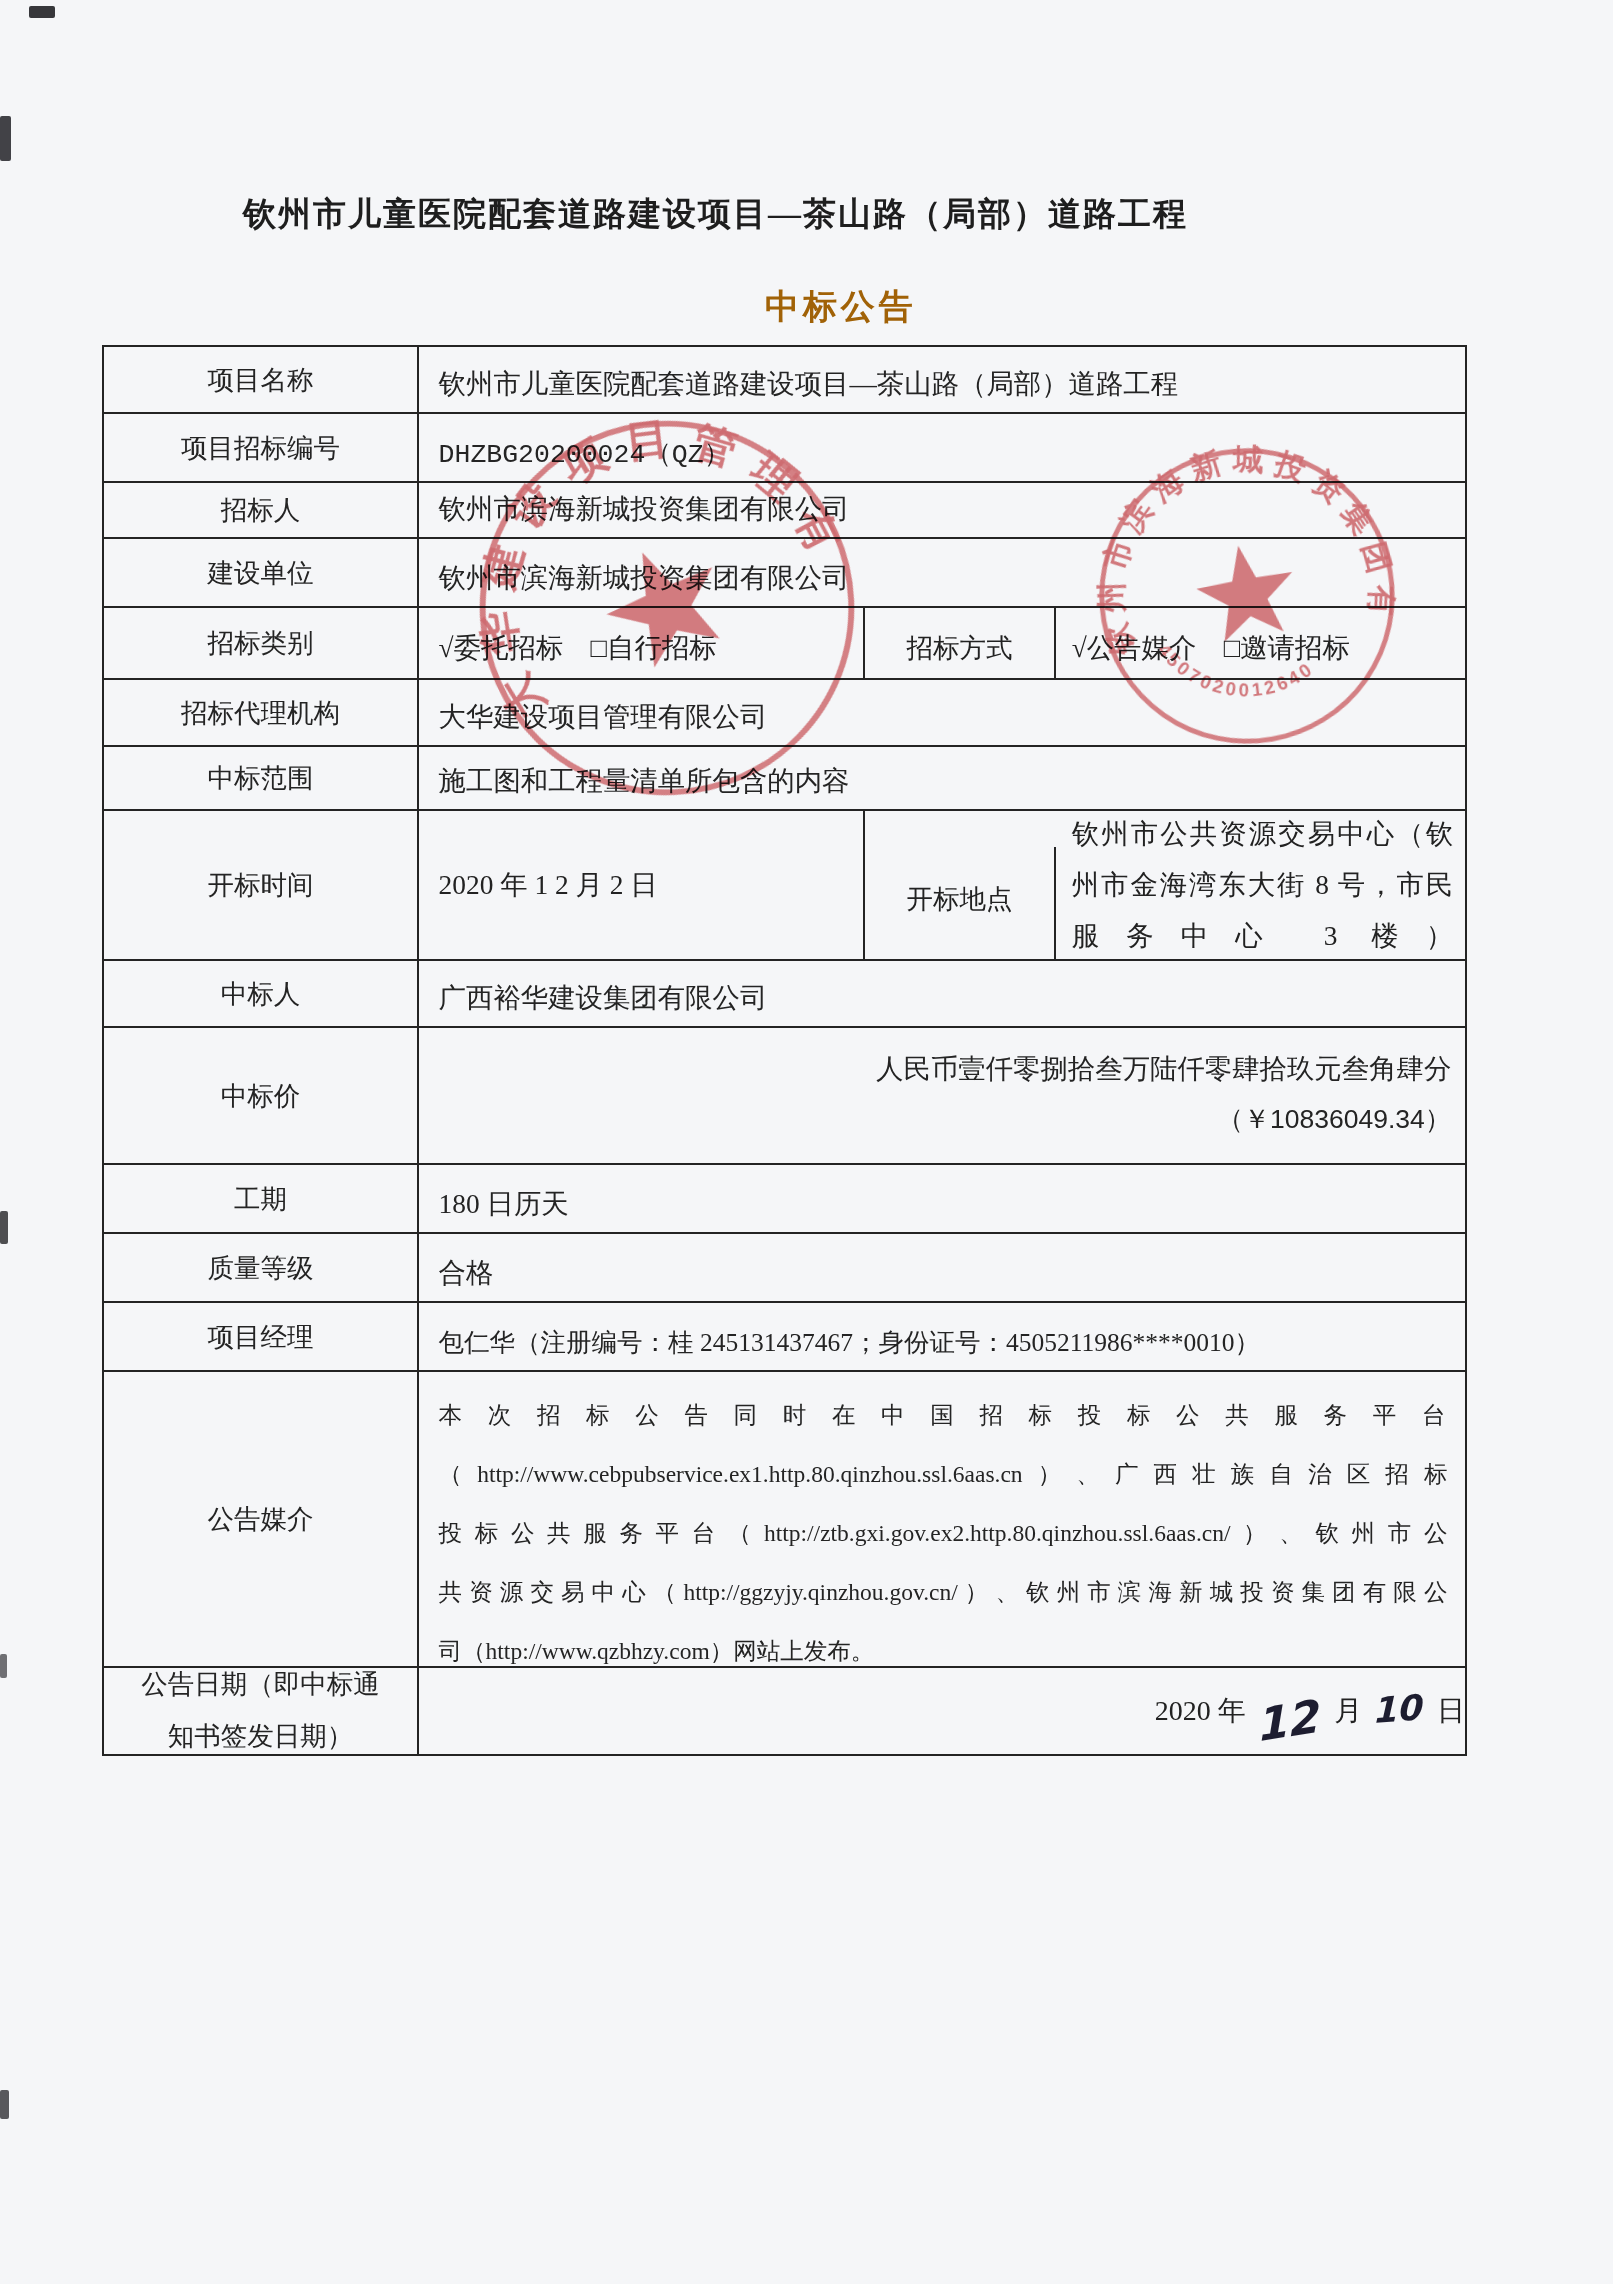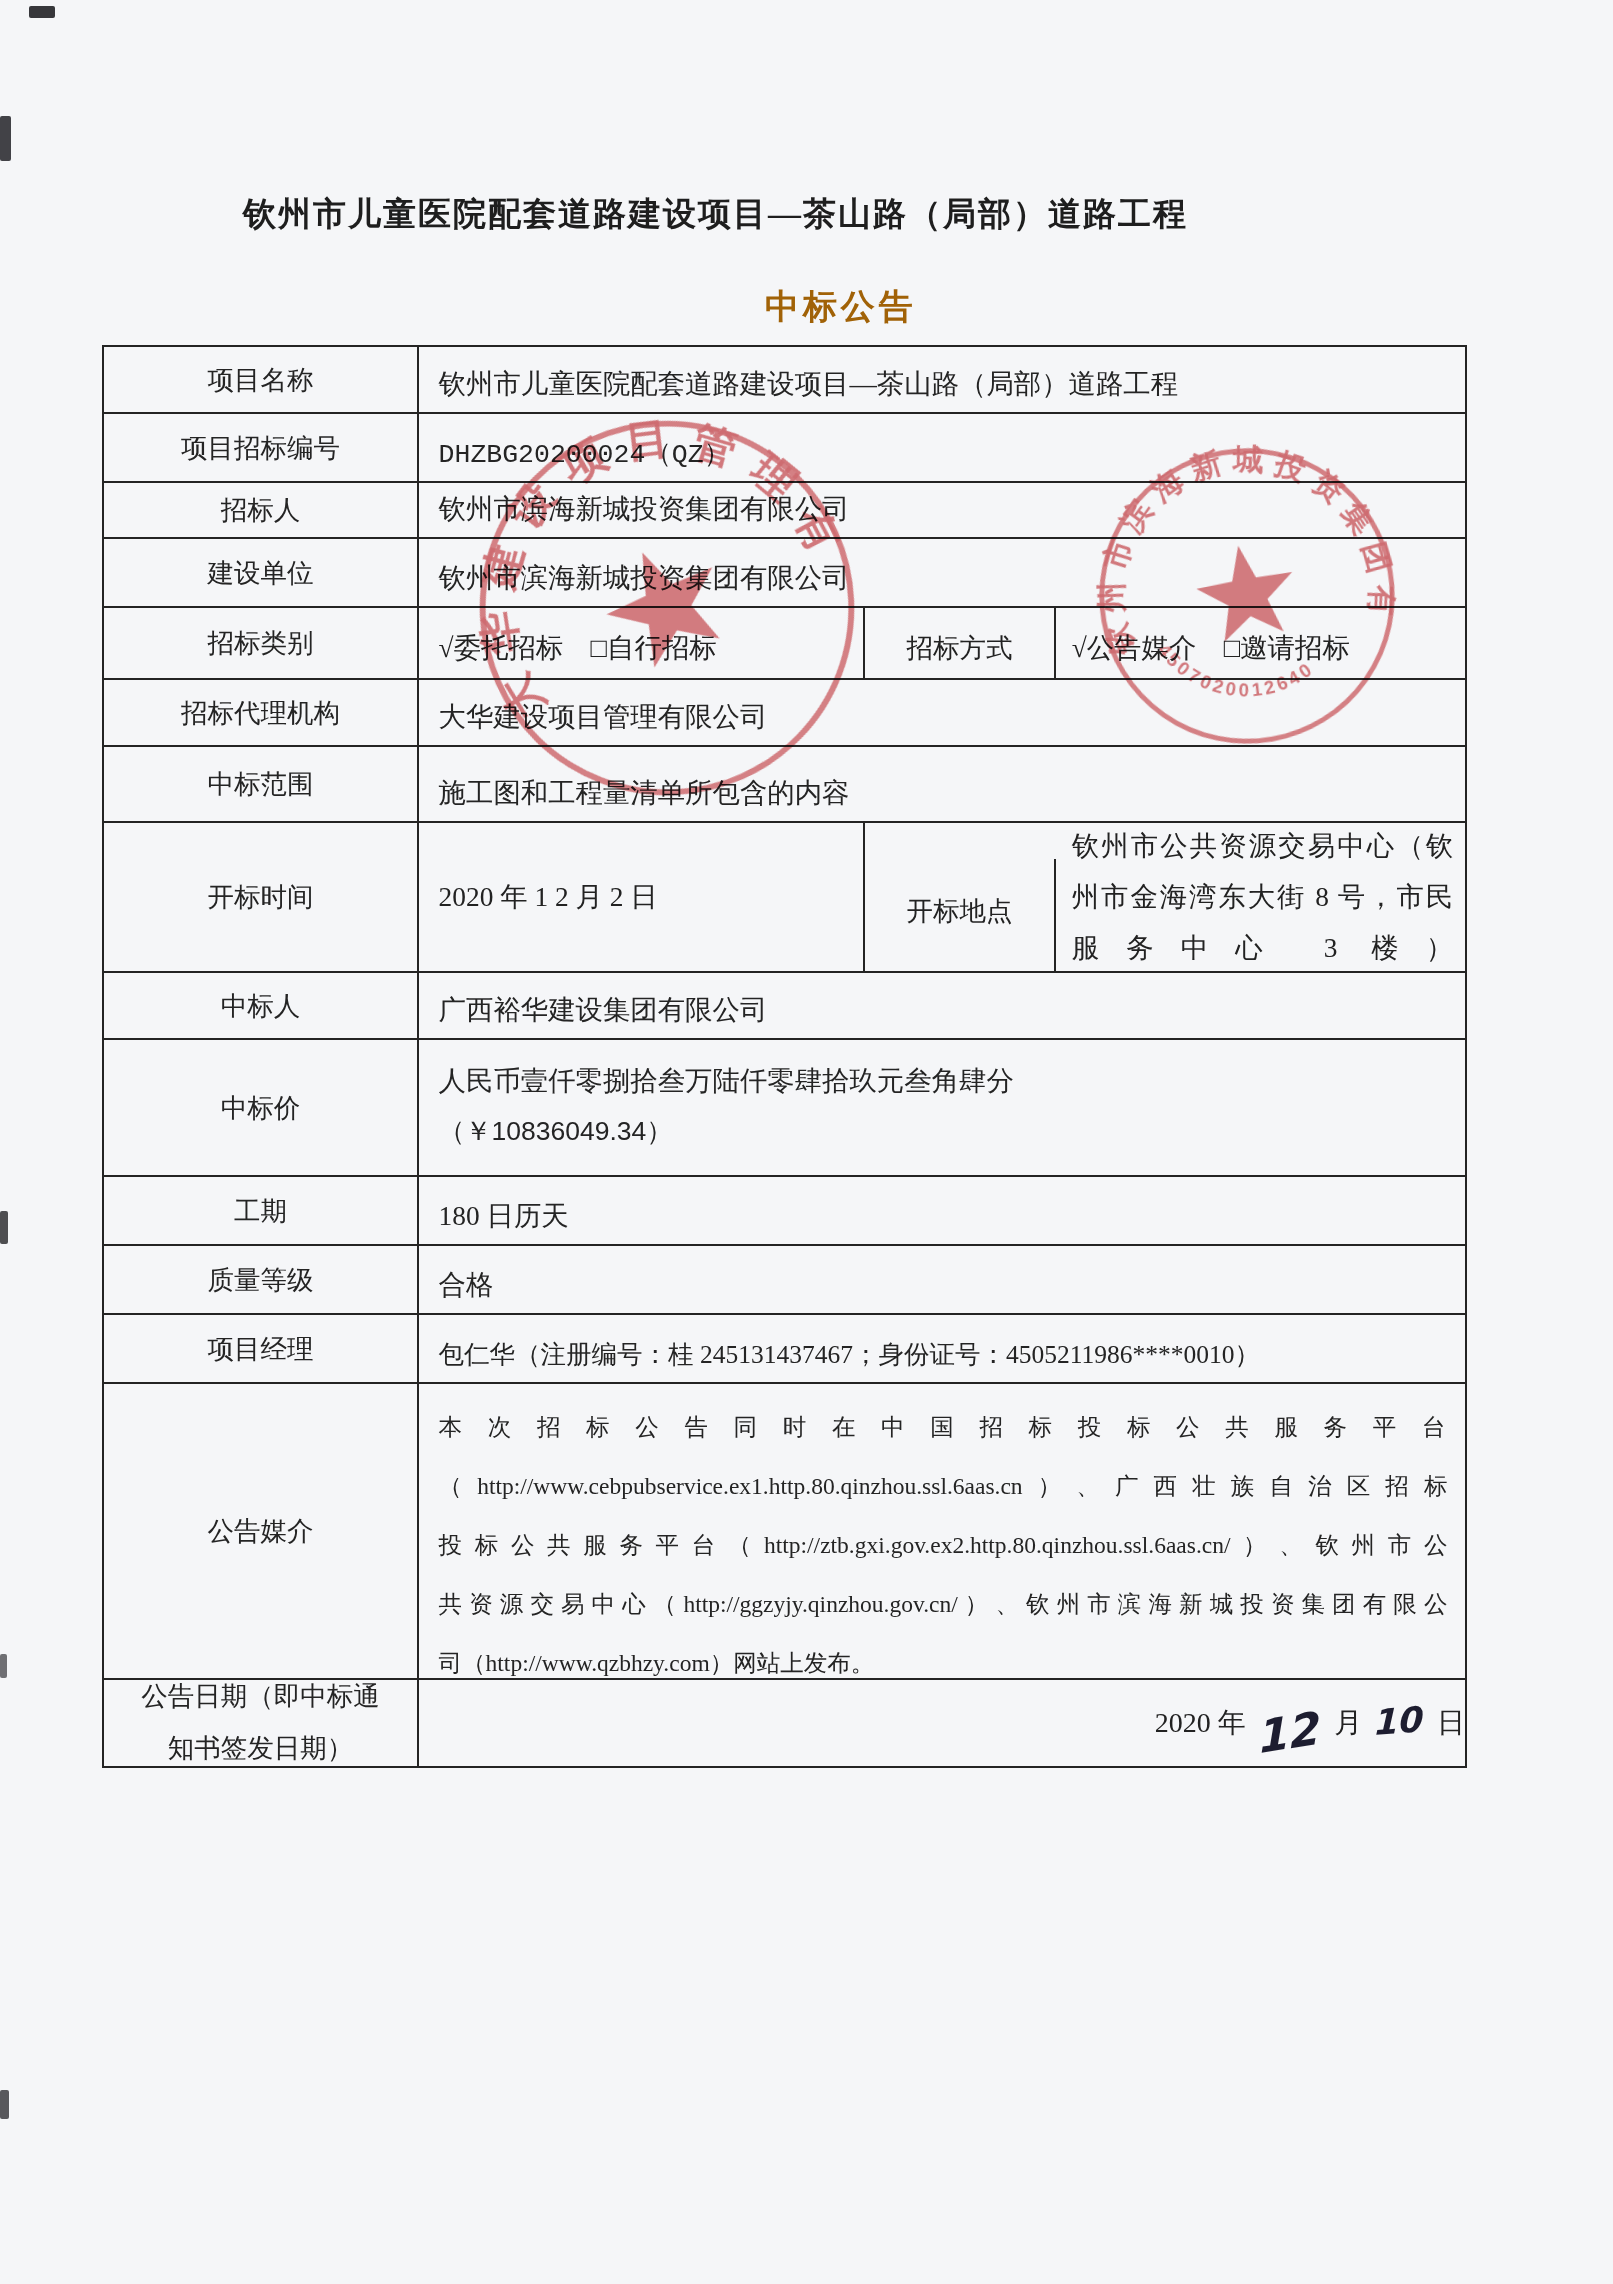--- a/index.html
+++ b/index.html
@@ -38,23 +38,23 @@
       display:flex;align-items:flex-end;padding:0 9.8px 11.8px 19.6px;font-size:27.4px;}
   .c-mid.center{align-items:center;padding-bottom:0;}
   .c-lab2{width:191px;flex:none;border-right:2px solid #242424;box-sizing:border-box;
       display:flex;align-items:flex-end;justify-content:center;padding-bottom:11.8px;
       font-size:26.5px;}
   .c-lab2.center{align-items:center;padding-bottom:8px;margin-top:36px;}
   .c-val2{flex:1;box-sizing:border-box;display:flex;align-items:flex-end;
       padding:0 11.8px 11.8px 15.7px;font-size:27.4px;}
   .c-val2.center{align-items:center;padding-bottom:0;}
   .h68{height:67px}.h70{height:69px}.h57{height:56px}.h73{height:72px}
-  .h69{height:76px}.h153{height:150px}.h140{height:137px}.h302{height:296px}.h88{height:86px}
+  .h69{height:64px}.h153{height:150px}.h140{height:137px}.h302{height:296px}.h88{height:86px}
   .justify-par{width:100%;text-align:justify;text-align-last:justify;line-height:51px;}
-  .price-cell{flex-direction:column;align-items:flex-start;justify-content:center;gap:14px;padding-top:5.9px;}
+  .price-cell{flex-direction:column;align-items:flex-end;justify-content:center;gap:14px;padding-top:5.9px;}
   .media-cell{display:block;padding:13.7px 17.6px 0 19.6px;font-size:23.5px;line-height:59px;}
   .media-line{text-align:justify;text-align-last:justify;}
   .media-line.last{text-align:left;text-align-last:left;}
   .datewrap{flex:1;display:flex;align-items:center;justify-content:flex-end;margin-left:59px;gap:13px;font-size:28px;}
   .hand{
     font-family:"DejaVu Sans",sans-serif;font-style:italic;font-weight:bold;
     color:#1d1d30;display:inline-block;
   }
   .hand.m{font-size:45px;transform:rotate(-9deg) skewX(-8deg);position:relative;top:9.8px;}
   .hand.d{font-size:35px;transform:rotate(-4deg) skewX(-6deg);position:relative;top:-2px;}

